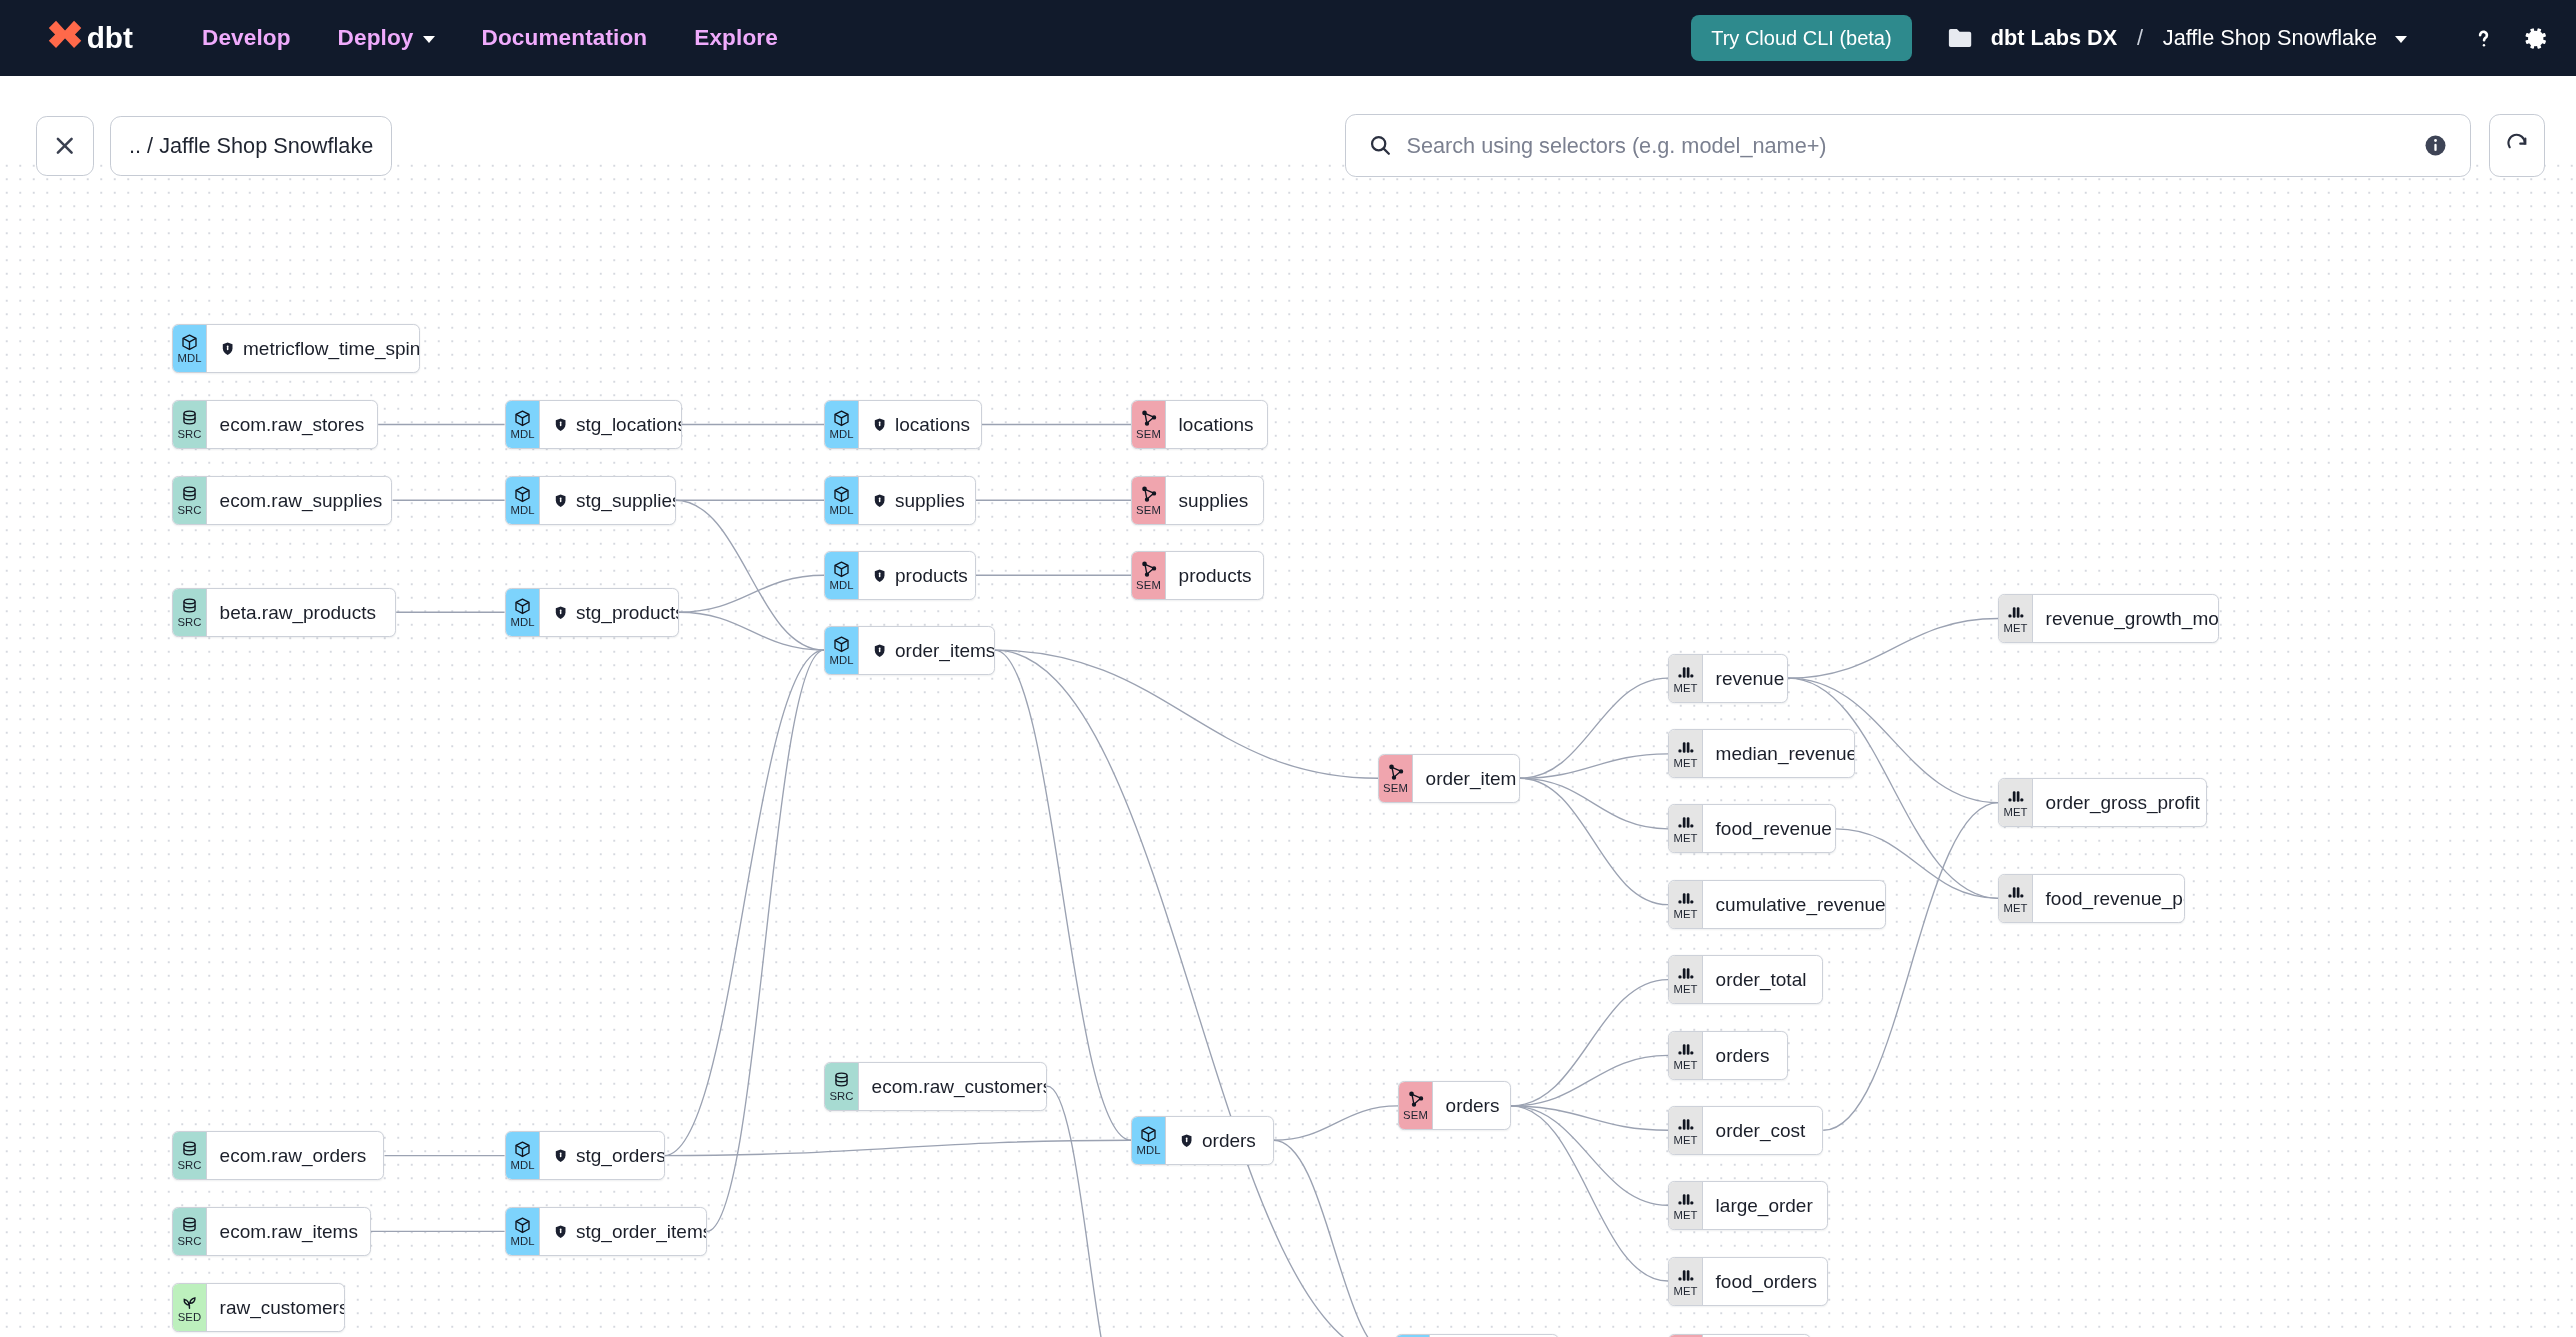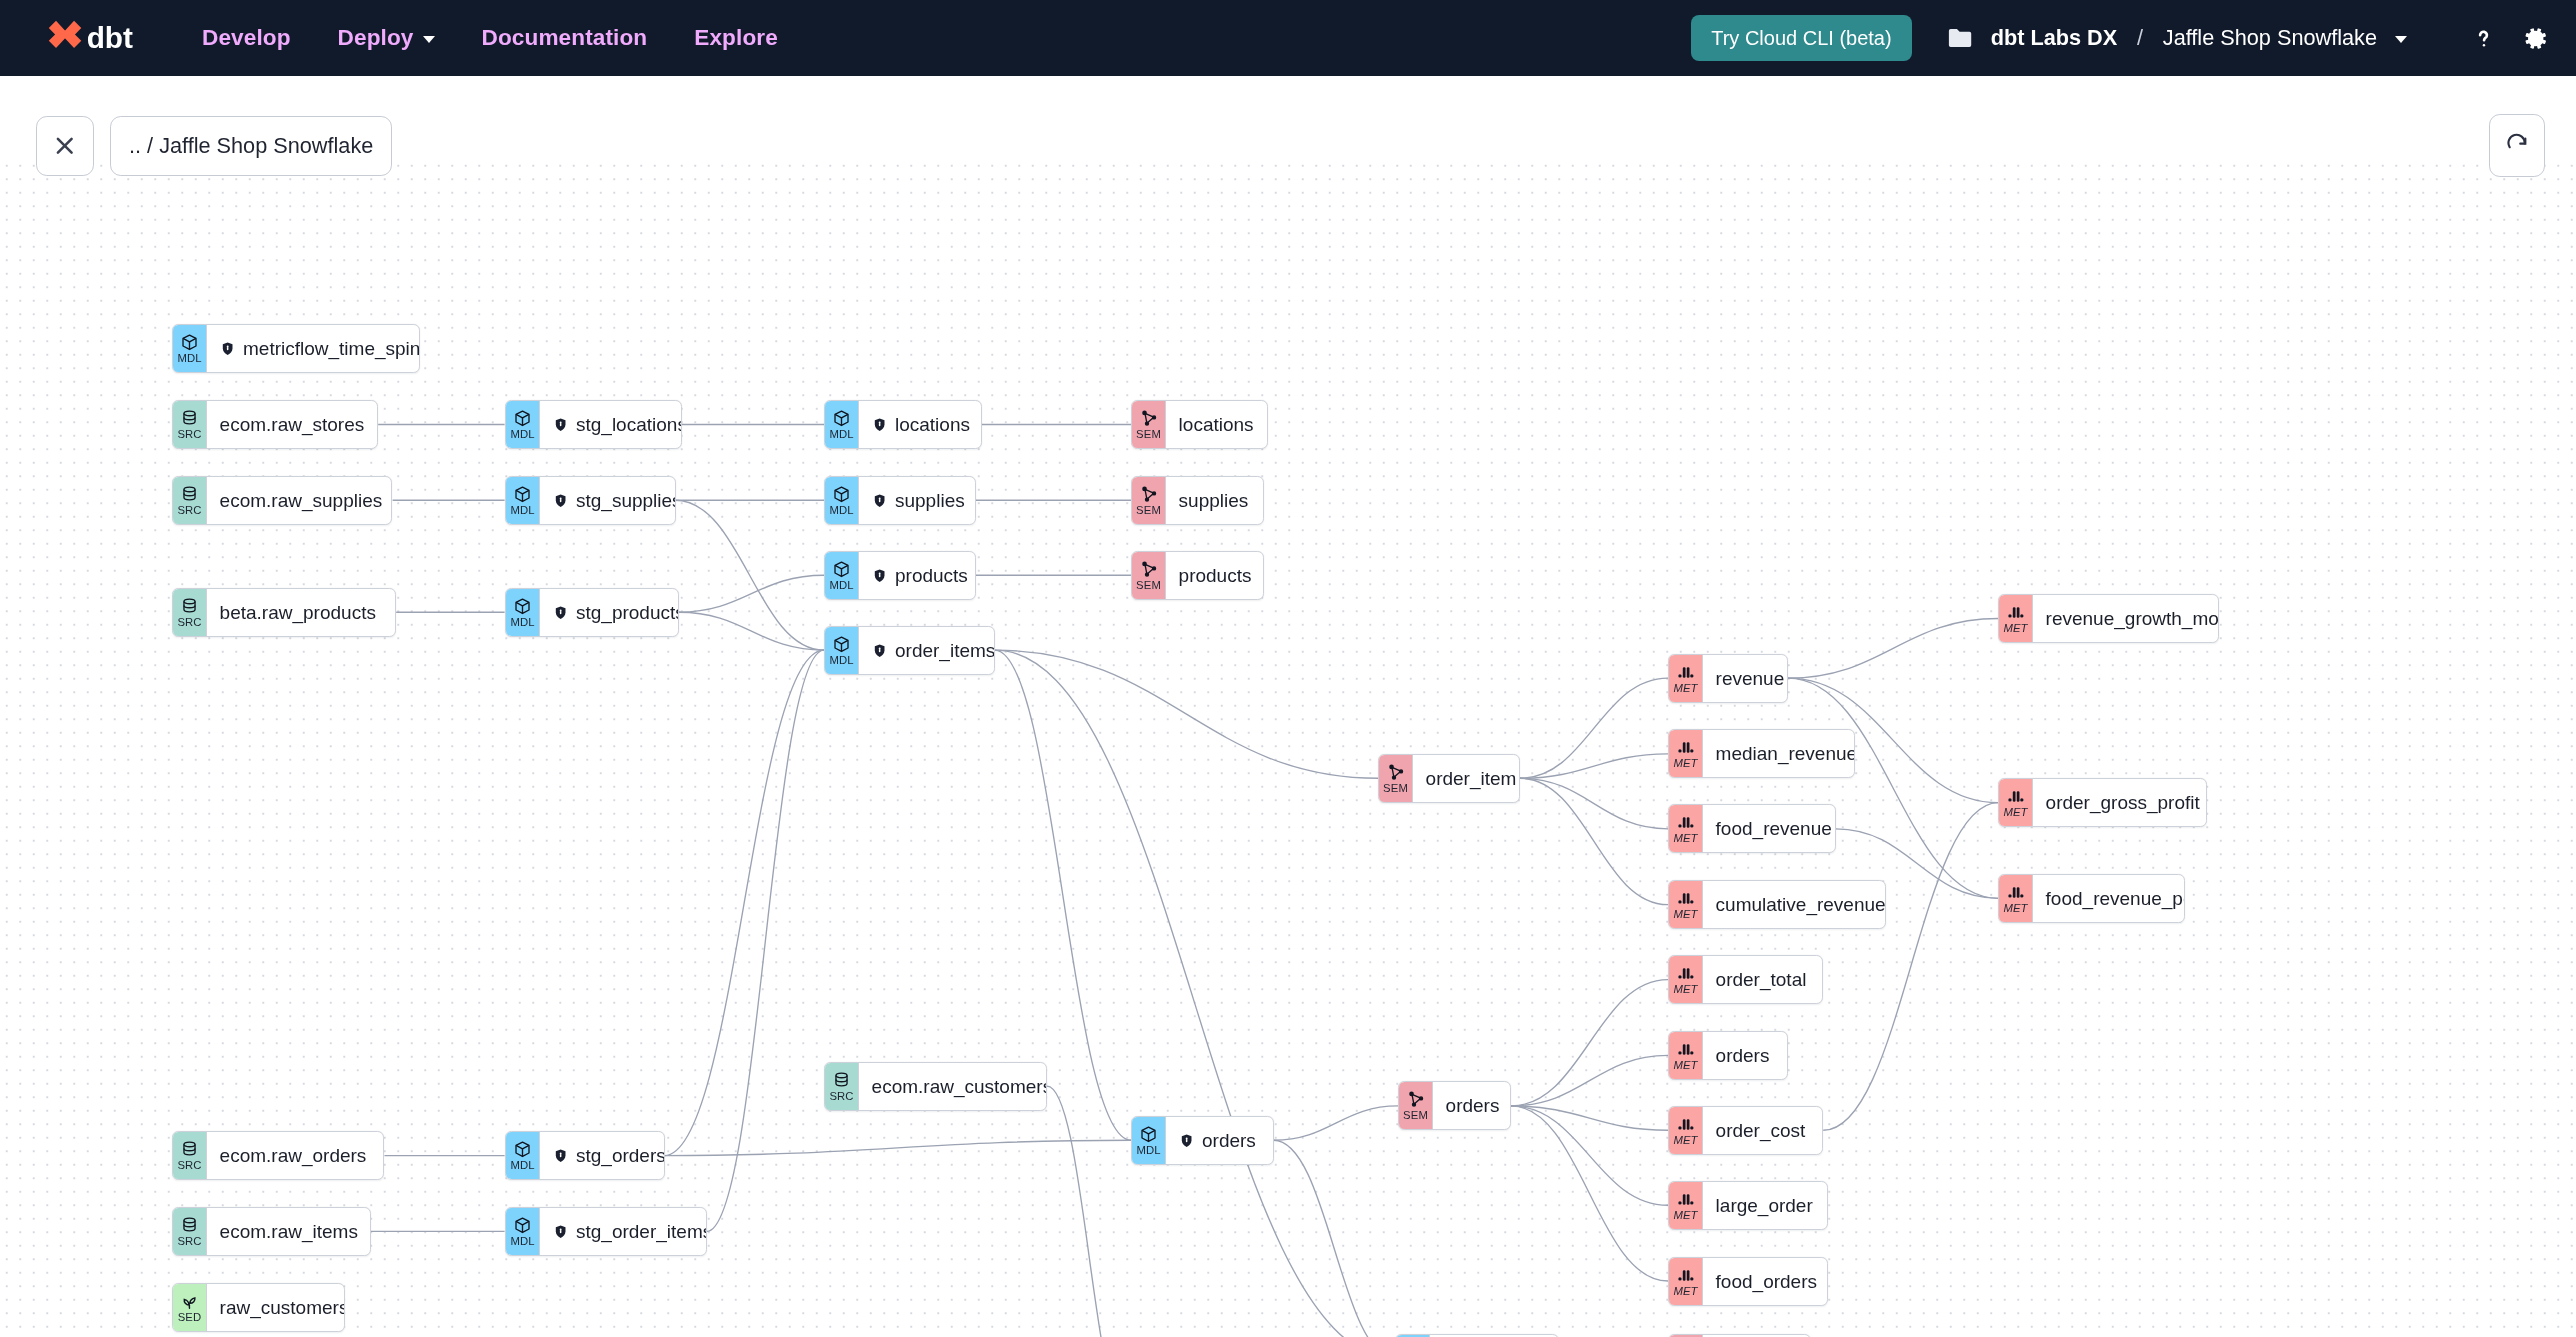--- a/index.html
+++ b/index.html
@@ -113,21 +113,21 @@
   .node .lbl {
     display: flex; align-items: center; gap: 8.1px;
     padding: 0 14.4px 0 12.6px;
     font-size: 19px; color: #1b1f2a; white-space: nowrap;
   }
   .node .shield { flex: 0 0 auto; display: flex; align-items: center; }
 
   .t-mdl .badge { background: #7dd3fc; }
   .t-src .badge { background: #a7dbd2; }
   .t-sem .badge { background: #f0a5ae; }
-  .t-met .badge { background: #fca5a5; font-style: italic; }
+  .t-met .badge { background: #e5e5e5; }
   .t-sed .badge { background: #bdf0bd; }
 </style>
 </head>
 <body>
 
 <div id="topnav">
   <div id="brand">
     <svg width="101" height="42" viewBox="0 0 112 46" aria-hidden="true">
       <path d="M10 4 L24 19 L10 34 L2 26 L9 19 L2 12 Z" fill="#ff694a"></path>
       <path d="M30 4 L38 12 L31 19 L38 26 L30 34 L16 19 Z" fill="#ff694a"></path>
@@ -182,20 +182,32 @@
     <svg width="23.5" height="23.5" viewBox="0 0 24 24" stroke="#3a4050" stroke-width="2.6" stroke-linecap="round">
       <line x1="5" y1="5" x2="19" y2="19"></line>
         <line x1="19" y1="5" x2="5" y2="19"></line>
     </svg>
   </div>
 
   <div class="tb-btn" id="breadcrumb-btn">
     <span>.. / Jaffle Shop Snowflake</span>
   </div>
 
+  <div id="searchbar">
+    <svg width="24.4" height="24.4" viewBox="0 0 24 24" fill="none" stroke="#2b3040" stroke-width="2.2">
+      <circle cx="10.5" cy="10.5" r="6.5"></circle>
+        <line x1="15.4" y1="15.4" x2="20.5" y2="20.5" stroke-linecap="round"></line>
+    </svg>
+    <span id="search-placeholder">Search using selectors (e.g. model_name+)</span>
+    <svg width="25" height="25" viewBox="0 0 24 24">
+      <circle cx="12" cy="12" r="9.6" fill="#3e4456"></circle>
+      <rect x="10.9" y="10.3" width="2.2" height="7" rx="1.1" fill="#ffffff"></rect>
+      <circle cx="12" cy="7.2" r="1.35" fill="#ffffff"></circle>
+    </svg>
+  </div>
 
   <div class="tb-btn" id="refresh-btn">
     <svg width="24.4" height="24.4" viewBox="0 0 24 24" fill="none" stroke="#2b3040" stroke-width="2.1" stroke-linecap="round">
       <path d="M20 5.5v5h-5"></path>
       <path d="M19.4 10.2A8 8 0 104.6 14"></path>
     </svg>
   </div>
 </div>
 
 <div id="canvas">

